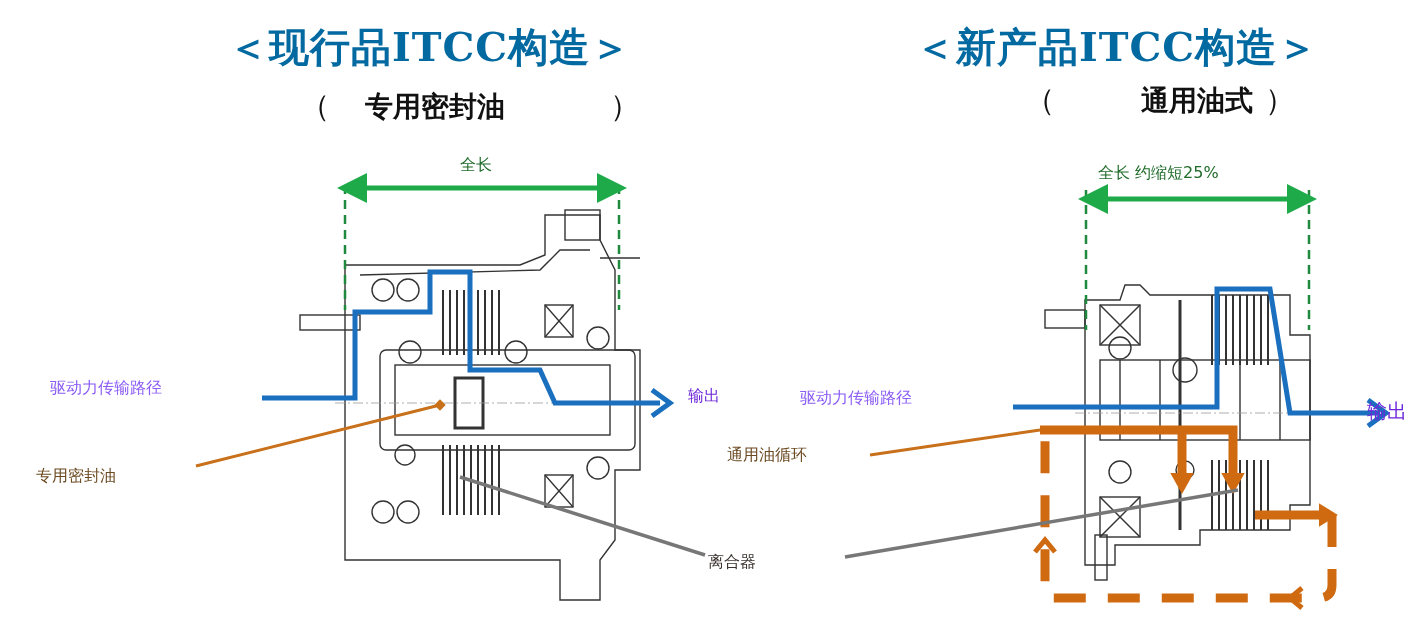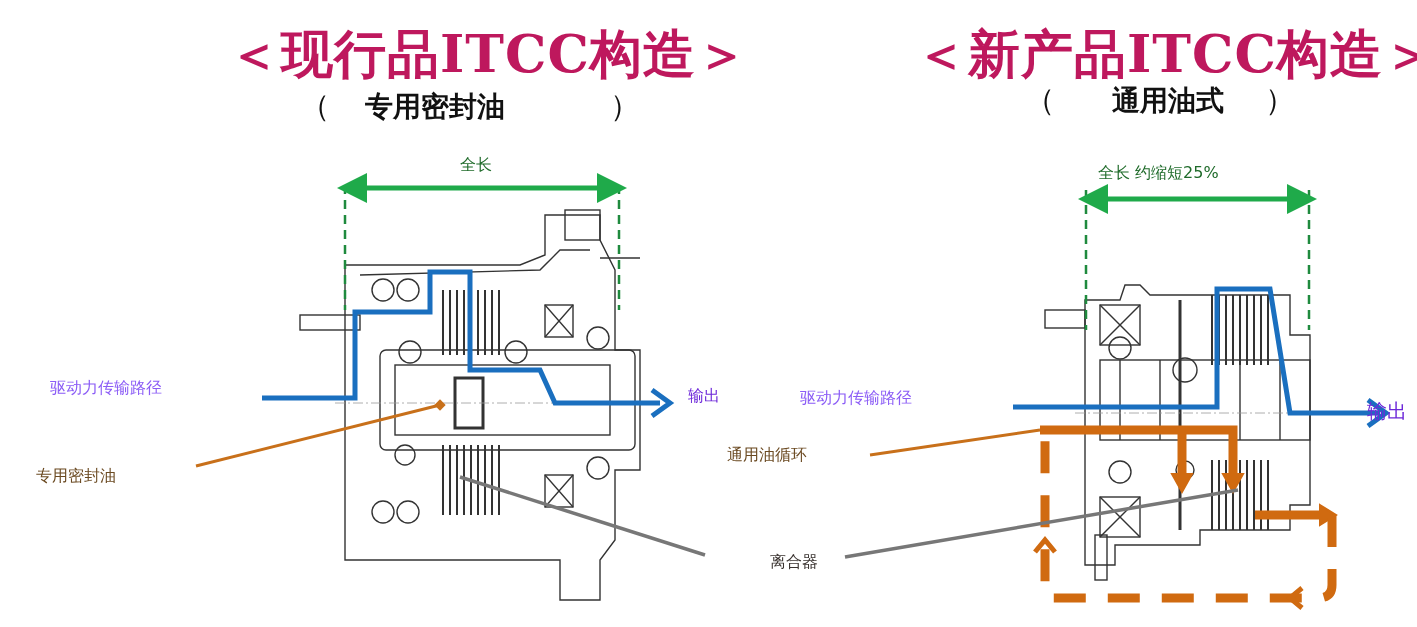--- a/index.html
+++ b/index.html
@@ -1,38 +1,38 @@
 <!DOCTYPE html>
 <html><head>
 <meta charset="utf-8">
 <style>
   html, body { margin:0; padding:0; background:#ffffff; }
   body { width:1417px; height:627px; position:relative; overflow:hidden; font-family:"DejaVu Serif", serif; }
-  .title { position:absolute; font-family:"DejaVu Serif", serif; font-weight:bold; font-size:52px; color:#be185d; white-space:nowrap; letter-spacing:1px; }
+  .title { position:absolute; font-family:"DejaVu Serif", serif; font-weight:bold; font-size:40px; color:#0369a1; white-space:nowrap; letter-spacing:1px; }
   .subtitle { position:absolute; font-family:"DejaVu Sans", sans-serif; font-weight:bold; font-size:28px; color:#111; white-space:nowrap; }
   .paren { position:absolute; font-family:"DejaVu Sans", sans-serif; font-size:30px; color:#111; }
   .lbl { position:absolute; font-family:"DejaVu Sans", sans-serif; font-size:16px; white-space:nowrap; }
   .green { color:#1f6b2a; }
   .blue { color:#8b5cf6; }
   .navy { color:#6d28d9; }
   .brown { color:#6b4a22; }
   .dark { color:#3a3330; }
   svg.diagram { position:absolute; left:0; top:0; }
 </style>
 </head>
 <body>
 
 <div class="title" style="left:228px; top:20px;">＜现行品ITCC构造＞</div>
 <div class="paren" style="left:300px; top:86px;">（</div>
 <div class="subtitle" style="left:365px; top:88px;">专用密封油</div>
 <div class="paren" style="left:610px; top:86px;">）</div>
 
 <div class="title" style="left:915px; top:20px;">＜新产品ITCC构造＞</div>
 <div class="paren" style="left:1025px; top:80px;">（</div>
-<div class="subtitle" style="left:1112px; top:82px;">通用油式</div>
+<div class="subtitle" style="left:1141px; top:82px;">通用油式</div>
 <div class="paren" style="left:1265px; top:80px;">）</div>
 
 <svg class="diagram" width="1417" height="627" viewBox="0 0 1417 627">
   <defs>
     <marker id="gArrow" markerWidth="6" markerHeight="6" refX="3" refY="3" orient="auto-start-reverse">
       <path d="M0,0 L6,3 L0,6 Z" fill="#1faa4a"></path>
     </marker>
   </defs>
 
   <g fill="none" stroke="#333" stroke-width="1.4">
@@ -184,13 +184,13 @@
 <div class="lbl green" style="left:460px; top:155px;">全长</div>
 <div class="lbl blue" style="left:50px; top:378px;">驱动力传输路径</div>
 <div class="lbl navy" style="left:688px; top:386px;">输出</div>
 <div class="lbl brown" style="left:36px; top:458px;margin-top:8px;">专用密封油</div>
 
 <div class="lbl green" style="left:1098px; top:163px;">全长 约缩短25%</div>
 <div class="lbl blue" style="left:800px; top:388px;">驱动力传输路径</div>
 <div class="lbl navy" style="left:1367px; top:398px; font-size:20px;">输出</div>
 <div class="lbl brown" style="left:727px; top:445px;">通用油循环</div>
 
-<div class="lbl dark" style="left:770px; top:552px;text-align:right;">离合器</div>
+<div class="lbl dark" style="left:708px; top:552px;text-align:right;">离合器</div>
 
 </body></html>

